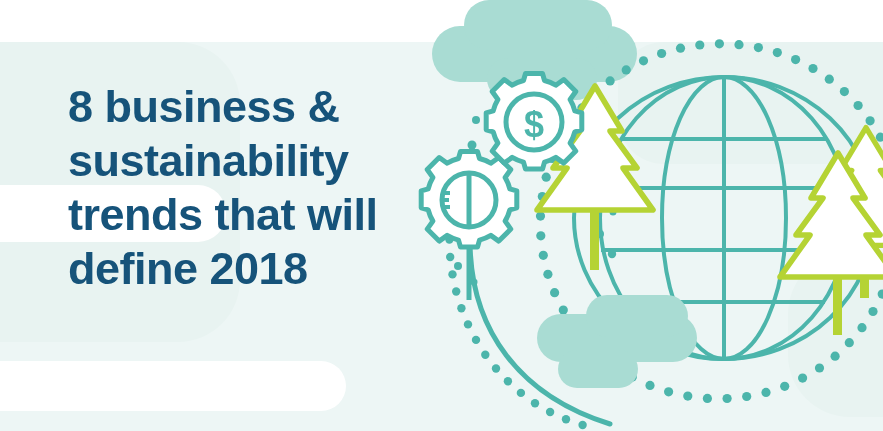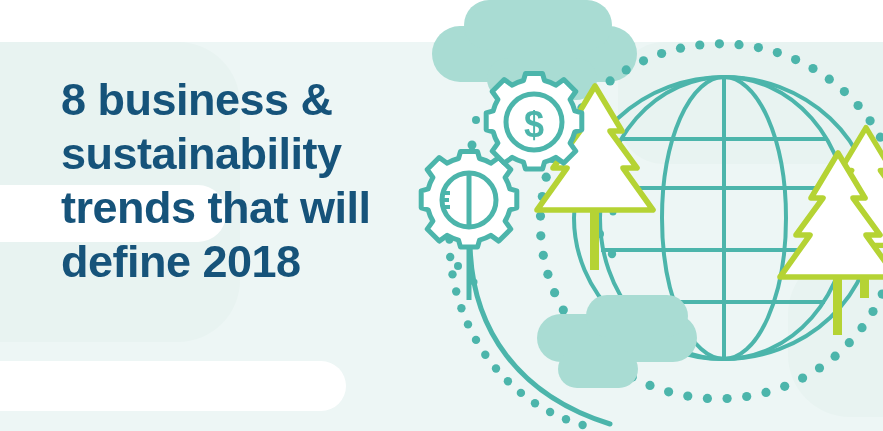--- a/index.html
+++ b/index.html
@@ -23,21 +23,21 @@
     left: 0;
     width: 883px;
     height: 431px;
     display: block;
   }
   #headline {
     position: absolute;
     left: 60px;
     top: 72px;
     width: 340px;
-    margin: 1px;
+    margin: 8px;
     font-family: "Liberation Sans", sans-serif;
     font-weight: bold;
     font-size: 45px;
     line-height: 54px;
     letter-spacing: -0.5px;
     color: #16537a;
     z-index: 40;
     pointer-events: none;
     white-space: pre-line;
   }

